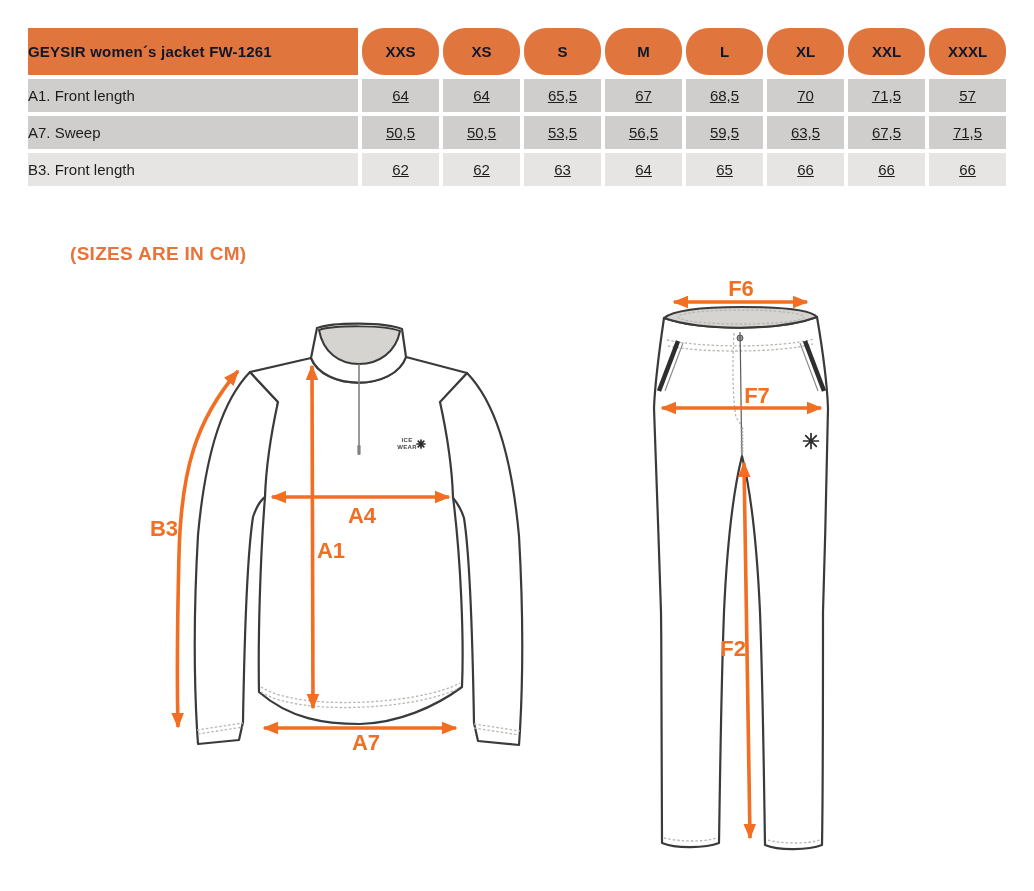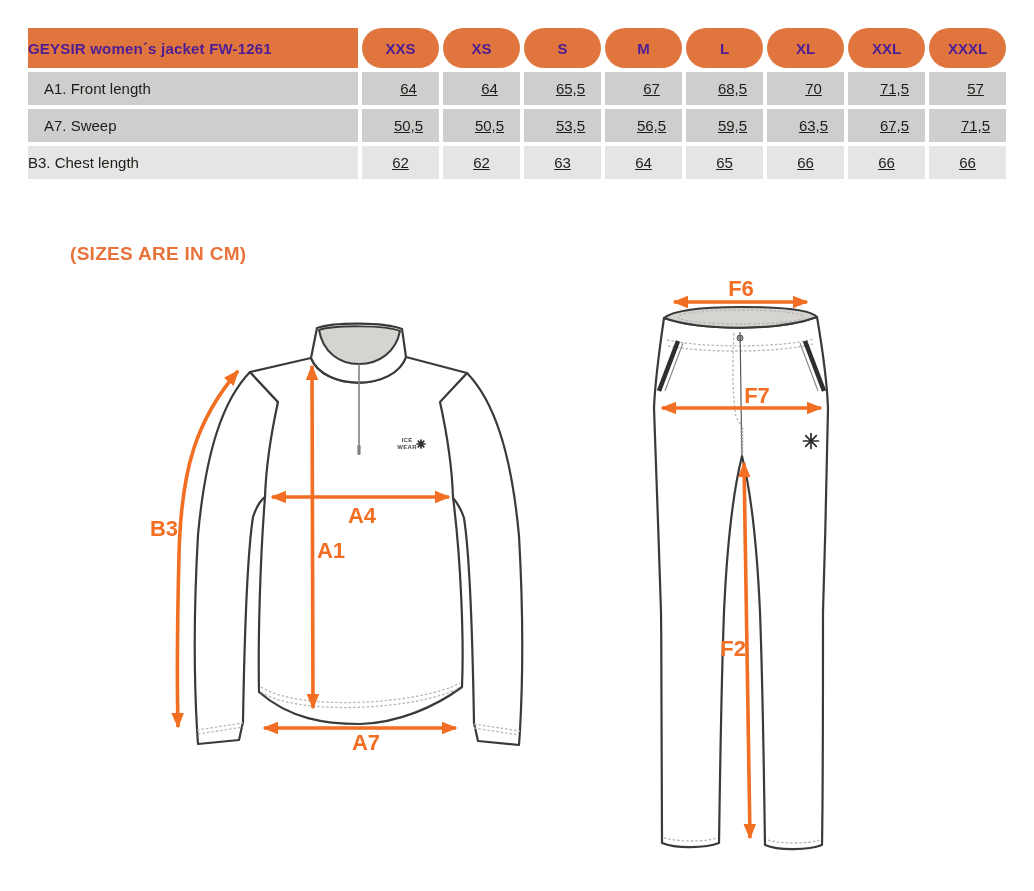--- a/index.html
+++ b/index.html
@@ -10,29 +10,29 @@
   
   table.size-table {
     position:absolute; left:24px; top:24px;
     border-collapse:separate; border-spacing:4px;
     table-layout:fixed;
   }
   table.size-table th, table.size-table td { padding:0; }
   .col-label { width:330px; }
   .col-size  { width:77px; }
   th.hdr {
-    background:#E0763E; color:#4c1d95; font-weight:700; font-size:15px;
-    height:40px; vertical-align:middle;
+    background:#E0763E; color:#0f172a; font-weight:700; font-size:15px;
+    height:47px; vertical-align:middle;
   }
   th.hdr-title { text-align:left; padding-left:43px; letter-spacing:.2px; }
   th.hdr-size  { text-align:center;border-radius:22px; }
   td.cell { height:33px; vertical-align:middle; font-size:15px; color:#1d1d1b; }
   td.lbl  { text-align:left; padding-left:43px; }
   td.val  { text-align:center;text-decoration:underline; }
-  tr.row-dark  td { background:#CFCECC;padding-left:16px; }
+  tr.row-dark  td { background:#CFCECC; }
   tr.row-light td { background:#E6E5E3; }
   
   .sizes-note {
     position:absolute; left:70px; top:243px;
     color:#E8743C; font-size:19px; font-weight:700; letter-spacing:.3px;
   }
   
   svg.diagrams { position:absolute; left:0; top:0; }
   .garment    { fill:#ffffff; stroke:#3A3A3A; stroke-width:2.2; stroke-linejoin:round; }
   .garment-in { fill:#D6D4D0; stroke:#3A3A3A; stroke-width:2;   stroke-linejoin:round; }
@@ -92,21 +92,21 @@
       <td class="cell val">50,5</td>
       <td class="cell val">50,5</td>
       <td class="cell val">53,5</td>
       <td class="cell val">56,5</td>
       <td class="cell val">59,5</td>
       <td class="cell val">63,5</td>
       <td class="cell val">67,5</td>
       <td class="cell val">71,5</td>
     </tr>
     <tr class="row-light">
-      <td class="cell lbl">B3. Chest length</td>
+      <td class="cell lbl">B3. Front length</td>
       <td class="cell val">62</td>
       <td class="cell val">62</td>
       <td class="cell val">63</td>
       <td class="cell val">64</td>
       <td class="cell val">65</td>
       <td class="cell val">66</td>
       <td class="cell val">66</td>
       <td class="cell val">66</td>
     </tr>
     </tbody>

